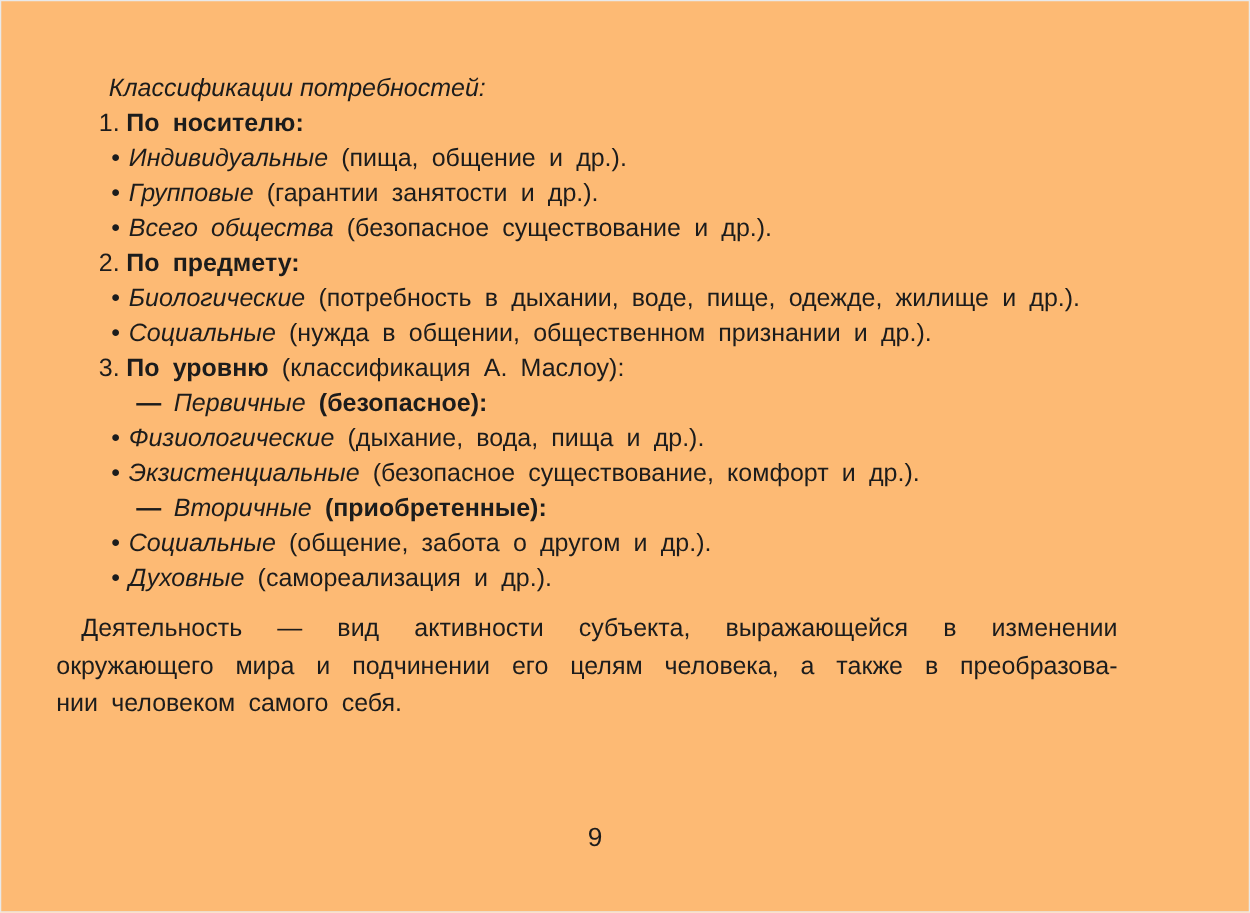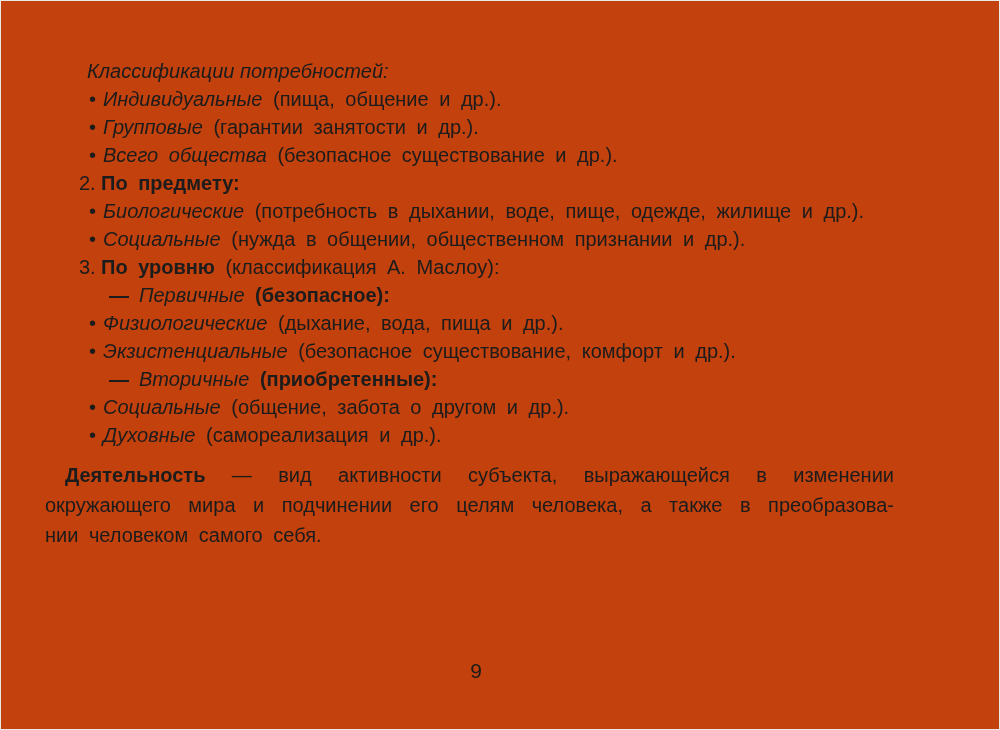--- a/index.html
+++ b/index.html
@@ -4,21 +4,21 @@
 <style>
   html, body {
     margin: 0;
     padding: 0;
     background: #ffffff;
   }
   .page {
     position: relative;
     width: 1000px;
     height: 730px;
-    background: #c2410c;
+    background: #fdba74;
     box-sizing: border-box;
     border: 1px solid #e9e9e9;
     font-family: "Liberation Sans", "DejaVu Sans", sans-serif;
     color: #1c1c1c;
     overflow: hidden;
   }
   .content {
     position: absolute;
     left: 44px;
     top: 56px;
@@ -56,21 +56,21 @@
     margin-top: 11px;
     line-height: 30px;
     word-spacing: 5px;
   }
   .def-line { width: 849px; }
   .def-line.justified {
     text-align: justify;
     text-align-last: justify;
   }
   .def-line.first { text-indent: 20px; }
-  .def-term { font-weight: 700; }
+  .def-term { font-weight: 400; }
 
   .page-number {
     position: absolute;
     left: 0;
     top: 656px;
     width: 950px;
     text-align: center;
     font-size: 21px;
     line-height: 28px;
   }
@@ -78,20 +78,23 @@
 </head>
 <body>
 
 <div class="page">
   <div class="content">
 
     <p class="doc-title">Классификации потребностей:</p>
 
     <div class="list">
 
+      <div class="line l-num">
+        <span class="marker">1.</span><span class="term">По носителю:</span><span class="rest"></span>
+      </div>
       <div class="line l-bullet">
         <span class="marker">•</span><span class="term">Индивидуальные</span><span class="rest"> (пища, общение и др.).</span>
       </div>
       <div class="line l-bullet">
         <span class="marker">•</span><span class="term">Групповые</span><span class="rest"> (гарантии занятости и др.).</span>
       </div>
       <div class="line l-bullet">
         <span class="marker">•</span><span class="term">Всего общества</span><span class="rest"> (безопасное существование и др.).</span>
       </div>
 

